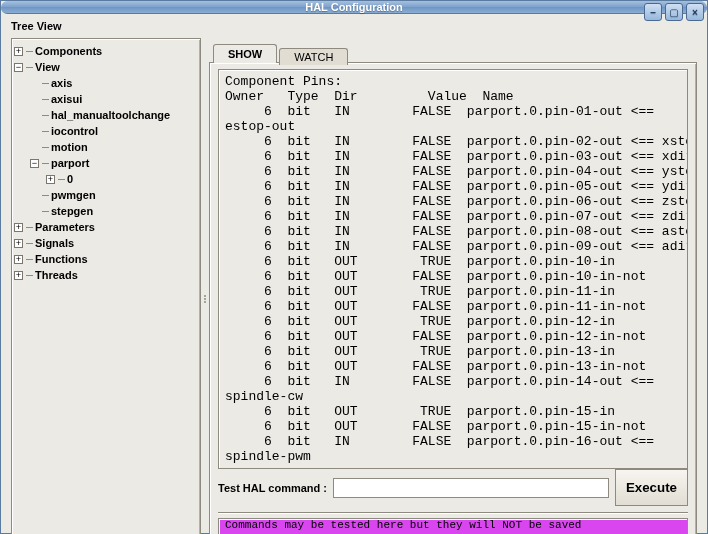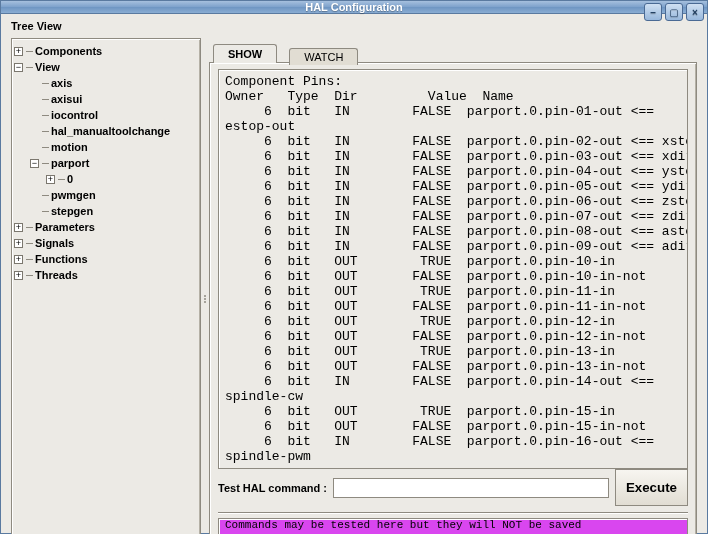--- a/index.html
+++ b/index.html
@@ -18,20 +18,21 @@
   }
   .titlebar{
     height:22px;
     background:linear-gradient(#a6c0de,#7ea2cc 49%,#6e95c2 50%,#8aadd3);
     border-bottom:1px solid #5a7aa0;
     display:flex;align-items:center;justify-content:center;
     position:relative;
     color:#fff;
     font-weight:bold;
     text-shadow:0 1px 1px rgba(0,0,0,.3);
+    border-radius:9px;
   }
   .wm-btns{position:absolute;right:3px;top:2px;display:flex;gap:3px;}
   .wm-btn{width:16px;height:16px;border:1px solid #4a6a94;border-radius:3px;
     background:linear-gradient(#cfe0f2,#98b8dc);display:flex;align-items:center;
     justify-content:center;font-size:10px;color:#1d3a5c;cursor:default;}
   .client{flex:1;display:flex;flex-direction:column;}
   .tv-label{font-weight:bold;padding:6px 0 4px 10px;}
   .splitter{flex:1;display:flex;margin:2px 10px 10px 10px;}
   .pane-tree{
     width:190px;min-width:190px;
@@ -55,21 +56,21 @@
   }
   .t-toggle.blank{border:none;background:transparent;}
   .t-line{width:7px;height:1px;background:#8e8a80;margin-right:2px;}
   .t-label{font-weight:bold;}
   .t-indent{display:inline-block;}
   
   .tabs{height:24px;display:flex;align-items:flex-end;padding-left:4px;}
   .tab{
     border:1px solid #8e8a80;border-bottom:none;
     background:#eceae5;
-    padding:3px 14px 3px 14px;margin-right:12px;
+    padding:3px 14px 3px 14px;margin-right:2px;
     border-radius:3px 3px 0 0;
     font-weight:bold;
     position:relative;top:1px;
   }
   .tab.inactive{background:#e1ddd3;font-weight:normal;top:3px;padding-top:2px;padding-bottom:2px;}
   .tab-body{
     flex:1;border:1px solid #8e8a80;background:#eceae5;
     box-shadow:inset 1px 1px 0 #fff, inset -1px -1px 0 #b5b1a6;
     padding:6px 8px 8px 8px;
     display:flex;flex-direction:column;min-height:0;
@@ -146,27 +147,27 @@
           <div class="t-row">
             <span class="t-indent" style="width: 16px;"></span>
             <span class="t-toggle blank"></span>
             <span class="t-line"></span>
             <span class="t-label">axisui</span>
           </div>
           <div class="t-row">
             <span class="t-indent" style="width: 16px;"></span>
             <span class="t-toggle blank"></span>
             <span class="t-line"></span>
+            <span class="t-label">hal_manualtoolchange</span>
+          </div>
+          <div class="t-row">
+            <span class="t-indent" style="width: 16px;"></span>
+            <span class="t-toggle blank"></span>
+            <span class="t-line"></span>
             <span class="t-label">iocontrol</span>
-          </div>
-          <div class="t-row">
-            <span class="t-indent" style="width: 16px;"></span>
-            <span class="t-toggle blank"></span>
-            <span class="t-line"></span>
-            <span class="t-label">hal_manualtoolchange</span>
           </div>
           <div class="t-row">
             <span class="t-indent" style="width: 16px;"></span>
             <span class="t-toggle blank"></span>
             <span class="t-line"></span>
             <span class="t-label">motion</span>
           </div>
           <div class="t-row">
             <span class="t-indent" style="width: 16px;"></span>
             <span class="t-toggle">−</span>

